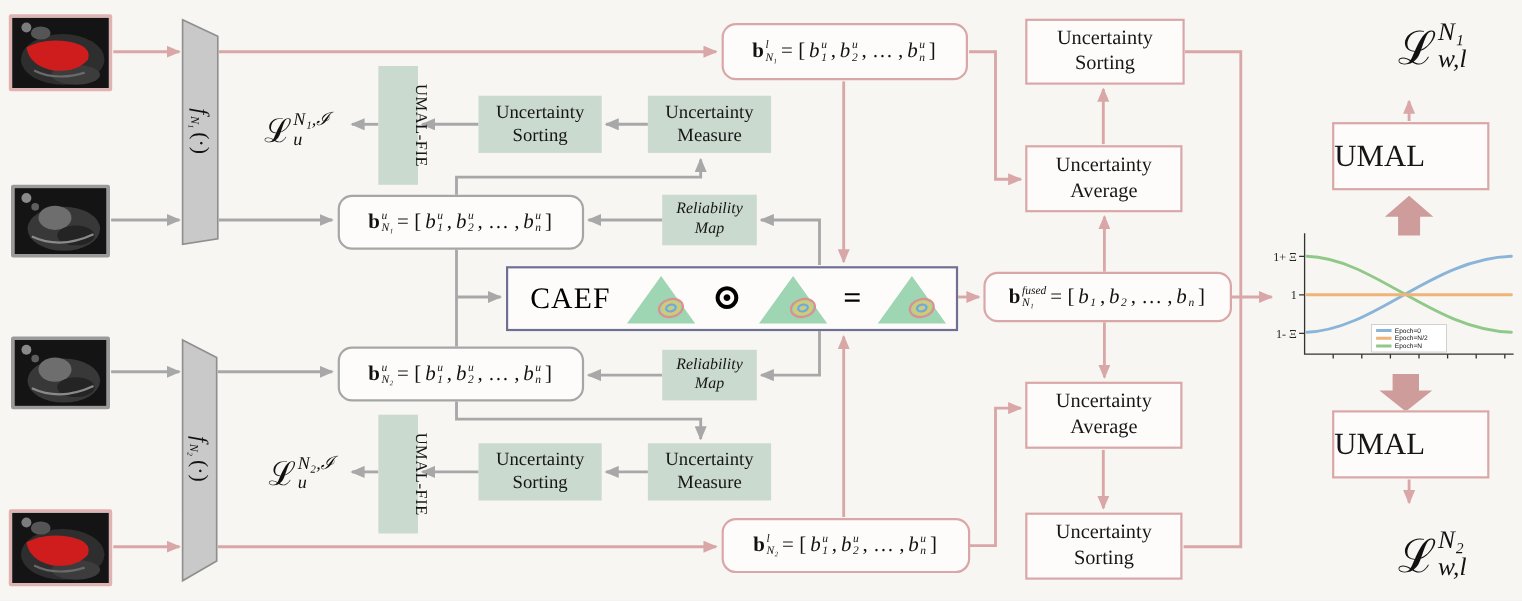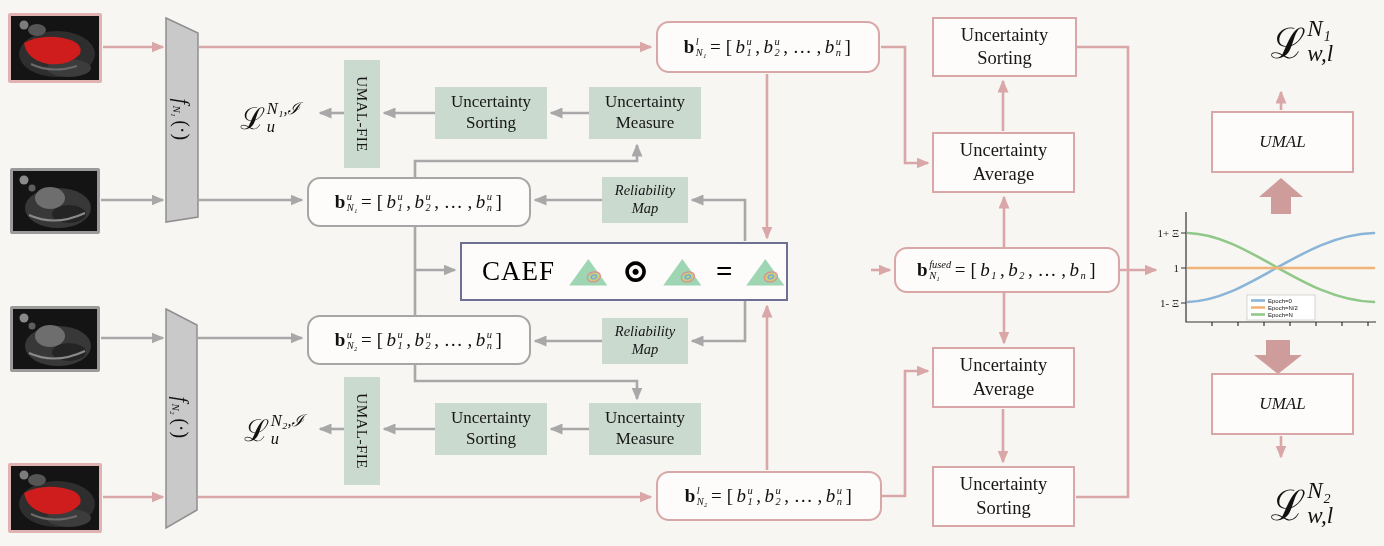--- a/index.html
+++ b/index.html
@@ -1,25 +1,25 @@
 <!DOCTYPE html>
 <html><head>
 <meta charset="utf-8">
 <style>
   html,body{margin:0;padding:0;}
   body{font-family:"Liberation Serif","DejaVu Serif",serif;background:#e9e9e9;}
   #stage{position:relative;width:1384px;height:546px;background:#f7f6f3;overflow:hidden;}
   .abs{position:absolute;box-sizing:border-box;}
-  .txt{display:flex;align-items:center;justify-content:center;text-align:center;color:#161616;}
+  .txt{display:flex;align-items:center;text-align:center;color:#161616;}
   
   .gbox{background:#cbdacf;font-size:17px;line-height:1.22;}
   .gbox.small{font-size:14.5px;font-style:italic;}
   
   .pbox{background:#fdfcfb;border:2.5px solid #d9a7a7;font-size:18.5px;line-height:1.25;}
-  .pbox.uml{font-size:17px;font-style:italic;}
+  .pbox.uml{font-size:28px;}
   
   .vbox{background:#fdfcfb;border-radius:13px;display:flex;align-items:center;justify-content:center;}
   .vbox.pink{border:2.5px solid #d9a7a7;}
   .vbox.gray{border:2.5px solid #a6a6a6;}
   
   .caef{background:#fdfcfb;border:2px solid #6f6f93;display:flex;align-items:center;gap:13px;padding-left:20px;}
   .caef-label{font-size:27px;letter-spacing:1px;}
   .odot{font-size:33px;font-weight:700;line-height:1;}
   .eq{font-size:29px;font-weight:700;line-height:1;}
   
@@ -403,21 +403,21 @@
   <div class="abs formula f42" style="left:1232px;top:466px;width:140px;height:74px;">
       <span class="tok">
         <span class="m r">ℒ</span>
         <span class="ss">
           <span class="su">N₂</span>
           <span class="sb">w,l</span>
         </span>
       </span>
     </div>
 
-  <div class="abs caef" style="left:460px;top:242px;width:328px;height:59px;">
+  <div class="abs caef" style="left:460px;top:242px;width:411px;height:59px;">
     <span class="caef-label">CAEF</span>
     <svg width="66" height="48" viewBox="0 0 66 48">
       <polygon points="33,3 64,46 2,46" fill="#9ed5b2"></polygon>
       <g transform="rotate(-14 42 32)" fill="none" stroke-width="2">
         <ellipse cx="42" cy="32" rx="11" ry="8" stroke="#dd8f8f"></ellipse>
         <ellipse cx="42" cy="32" rx="7.5" ry="5.3" stroke="#dec95e"></ellipse>
         <ellipse cx="42" cy="32" rx="4.4" ry="3" stroke="#7aa3d6"></ellipse>
         <circle cx="42" cy="32" r="1.6" fill="#dec95e" stroke="none"></circle>
       </g>
     </svg>

